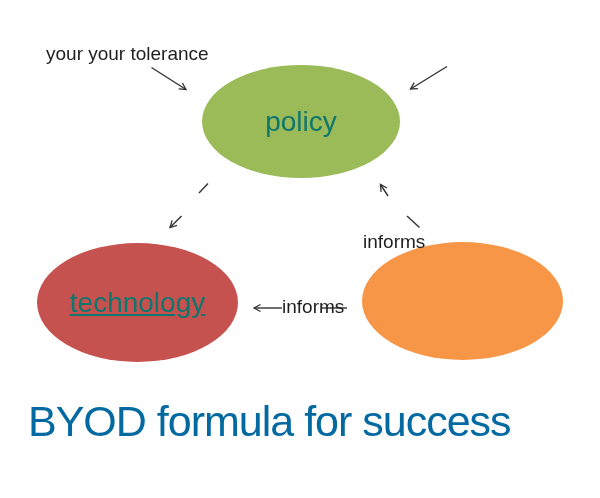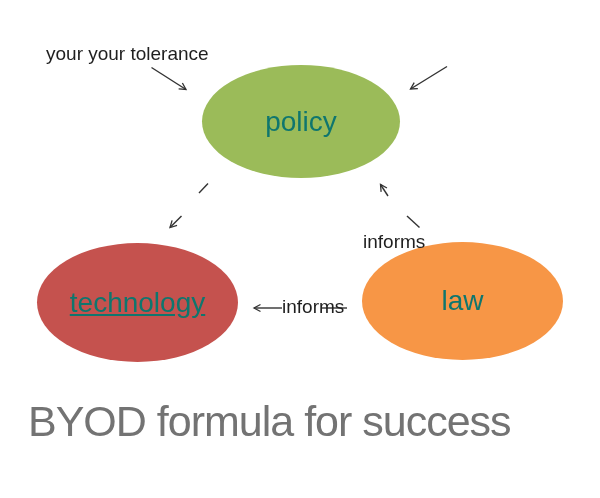--- a/index.html
+++ b/index.html
@@ -45,21 +45,21 @@
   .anno.implemented { left: 127px; top: 198px; }
   .anno.informs     { left: 363px; top: 198px; margin-top: 34px; }
   .anno.limits      { left: 282px; top: 297px; }
   .diagram-title {
     position: absolute;
     left: 28px;
     top: 400px;
     font-size: 43px;
     letter-spacing: -1px;
     line-height: 1;
-    color: #737373;
+    color: #0369a1;
     white-space: nowrap;
   }
 </style>
 </head>
 <body>
 
 <div class="canvas">
 
   <svg width="600" height="498" viewBox="0 0 600 498">
     <defs>
@@ -77,21 +77,20 @@
     <line x1="208" y1="183.5" x2="199" y2="193" stroke-width="1.4" stroke="#333333"></line>
     <line x1="181.5" y1="216" x2="170" y2="227.5" stroke-width="1.4" marker-end="url(#arrowhead)" stroke="#333333"></line>
     <line x1="388" y1="196" x2="380.5" y2="184.5" stroke-width="1.4" marker-end="url(#arrowhead)" stroke="#333333"></line>
     <line x1="407" y1="216" x2="419.5" y2="227.5" stroke-width="1.4" stroke="#333333"></line>
     <line x1="347" y1="308" x2="322" y2="308" stroke-width="1.4" stroke="#333333"></line>
     <line x1="282" y1="308" x2="254" y2="308" stroke-width="1.4" marker-end="url(#arrowhead)" stroke="#333333"></line>
   </svg>
 
   <div class="node-label policy">policy</div>
   <div class="node-label technology">technology</div>
-  <div class="node-label law">law</div>
 
   <div class="anno risk">your your tolerance</div>
   <div class="anno informs">informs</div>
   <div class="anno limits">informs</div>
 
   <div class="diagram-title">BYOD formula for success</div>
 
 </div>
 
 </body></html>

